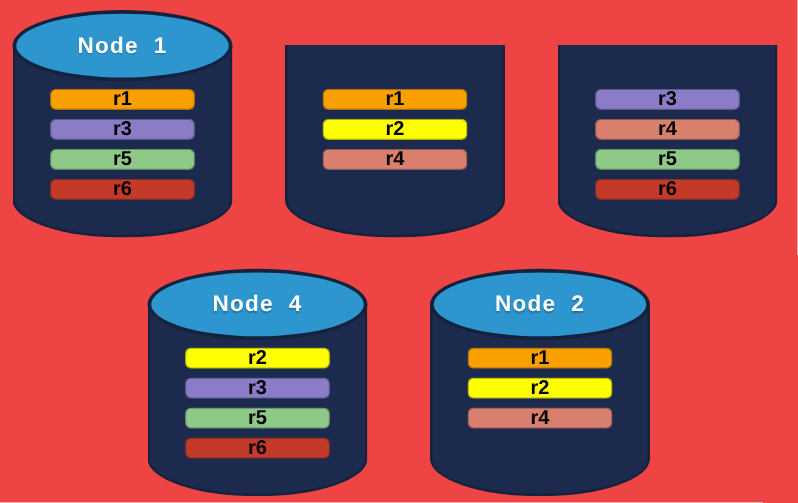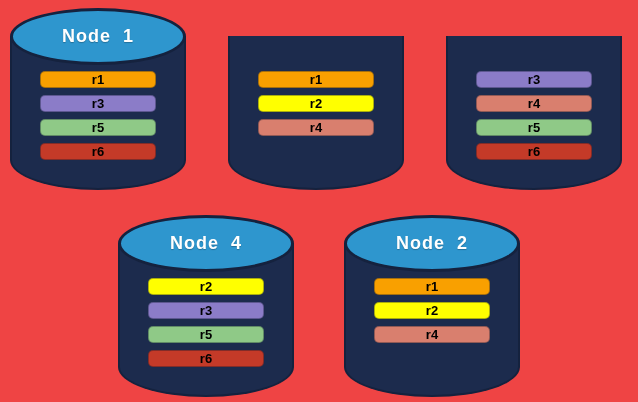--- a/index.html
+++ b/index.html
@@ -84,21 +84,21 @@
   .bar {
     width: 116px;
     height: 17px;
     border-radius: 5px;
     box-sizing: border-box;
     border: 1px solid rgba(10,20,40,0.35);
     display: flex;
     align-items: center;
     justify-content: center;
     font-weight: bold;
-    font-size: 13px;
+    font-size: 16px;
     line-height: 1;
   }
 </style>
 </head>
 <body>
 
 <div class="canvas" style="background: #ef4444;">
     <div class="row row-1">
       <div class="cylinder">
         <div class="cyl-body" style="background: rgb(28, 43, 77); border-top: none; border-right: 2px solid rgb(21, 34, 62); border-bottom: 2px solid rgb(21, 34, 62); border-left: 2px solid rgb(21, 34, 62); border-image: initial;"></div>

